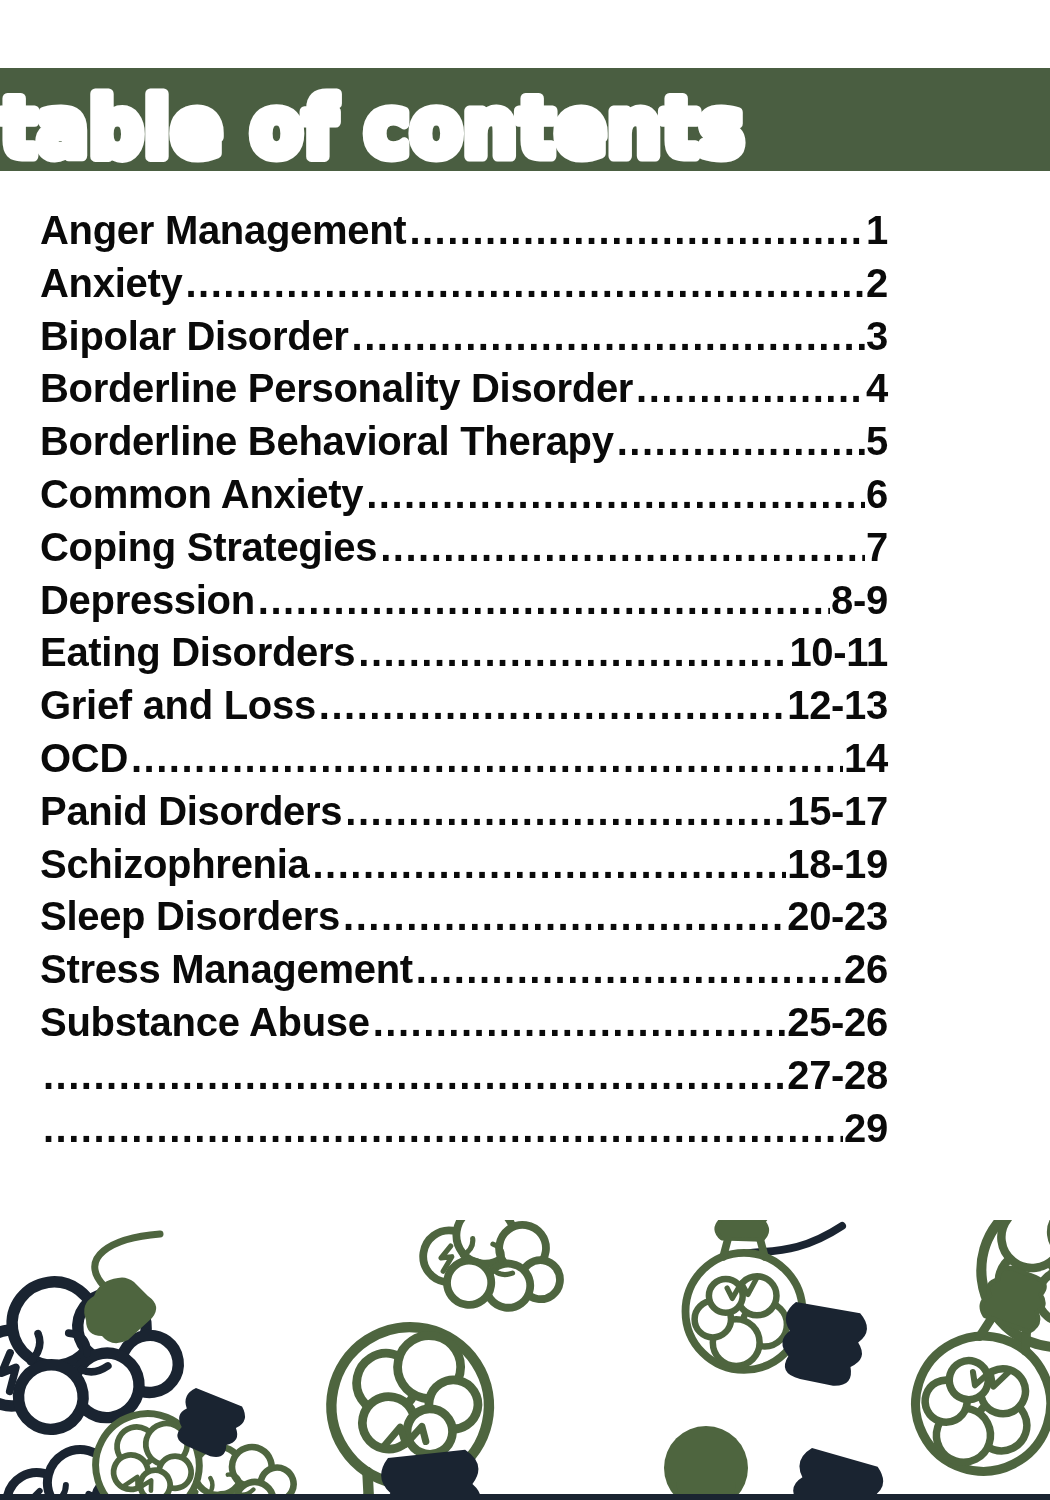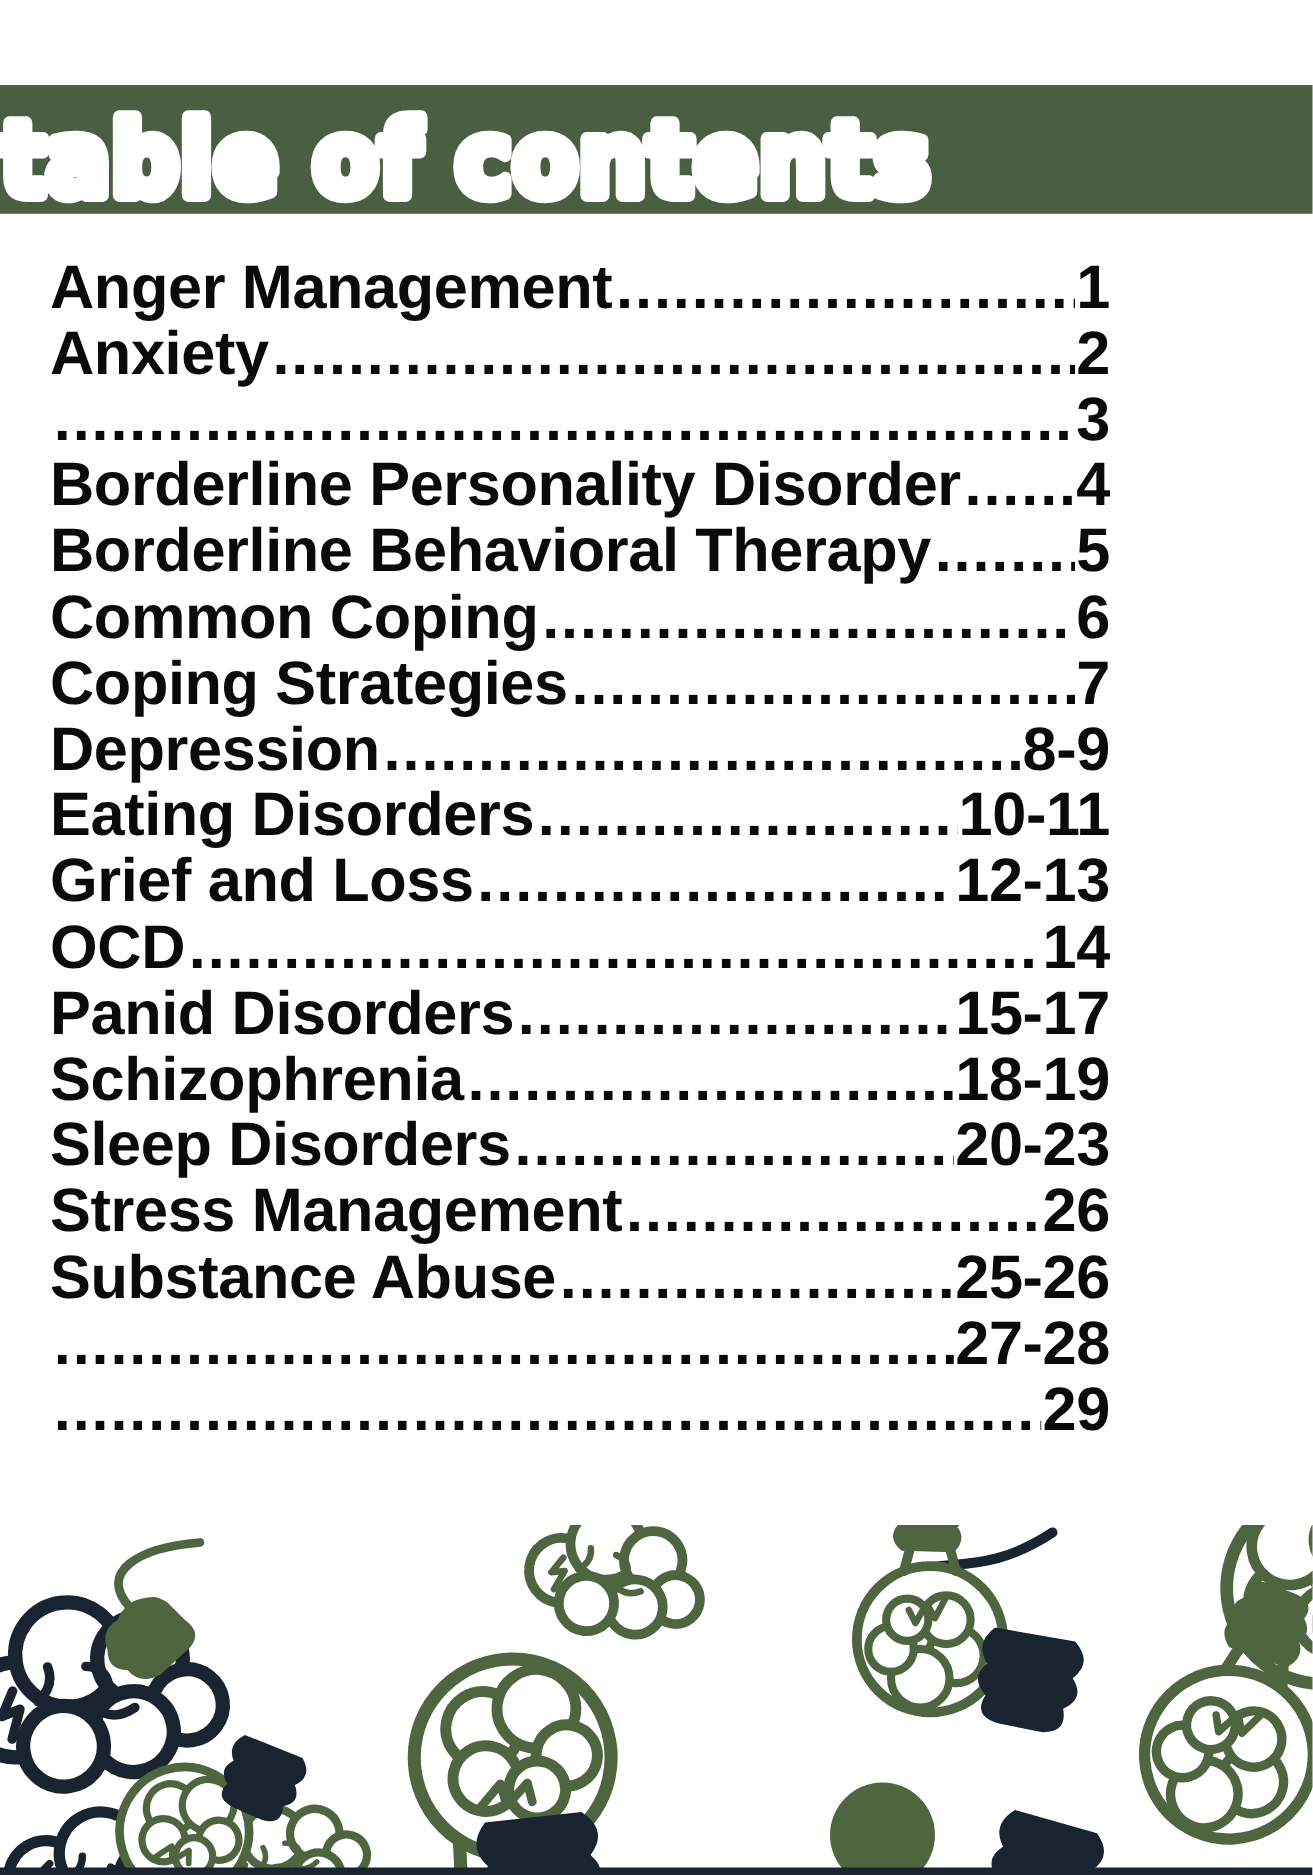--- a/index.html
+++ b/index.html
@@ -28,21 +28,21 @@
     fill:#ffffff;stroke:#ffffff;stroke-width:11px;
     stroke-linejoin:round;stroke-linecap:round;
     paint-order:stroke;
     letter-spacing:1px;
   }
   .toc{
     position:absolute;top:204px;left:40px;width:848px;
   }
   .toc-row{
     display:flex;align-items:baseline;
-    font-weight:700;font-size:49px;line-height:52.8px;
+    font-weight:700;font-size:40px;line-height:52.8px;
     color:var(--text);
   }
   .toc-label{white-space:nowrap;letter-spacing:-0.3px;}
   .toc-dots{
     flex:1;min-width:0;overflow:hidden;white-space:nowrap;
     margin:0 1px 0 3px;letter-spacing:1.5px;
   }
   .toc-page{white-space:nowrap;letter-spacing:-0.3px;}
   .footer-illustration{
     position:absolute;left:0;bottom:0;width:1050px;height:280px;display:block;
@@ -66,38 +66,39 @@
     <span class="toc-page">1</span>
   </div>
 
   <div class="toc-row">
     <span class="toc-label">Anxiety</span>
     <span class="toc-dots" aria-hidden="true">..............................................................................................................</span>
     <span class="toc-page">2</span>
   </div>
 
   <div class="toc-row">
+    <span class="toc-label">Bipolar Disorder</span>
     <span class="toc-dots" aria-hidden="true">..............................................................................................................</span>
     <span class="toc-page">3</span>
   </div>
 
   <div class="toc-row">
     <span class="toc-label">Borderline Personality Disorder</span>
     <span class="toc-dots" aria-hidden="true">..............................................................................................................</span>
     <span class="toc-page">4</span>
   </div>
 
   <div class="toc-row">
     <span class="toc-label">Borderline Behavioral Therapy</span>
     <span class="toc-dots" aria-hidden="true">..............................................................................................................</span>
     <span class="toc-page">5</span>
   </div>
 
   <div class="toc-row">
-    <span class="toc-label">Common Coping</span>
+    <span class="toc-label">Common Anxiety</span>
     <span class="toc-dots" aria-hidden="true">..............................................................................................................</span>
     <span class="toc-page">6</span>
   </div>
 
   <div class="toc-row">
     <span class="toc-label">Coping Strategies</span>
     <span class="toc-dots" aria-hidden="true">..............................................................................................................</span>
     <span class="toc-page">7</span>
   </div>
 

